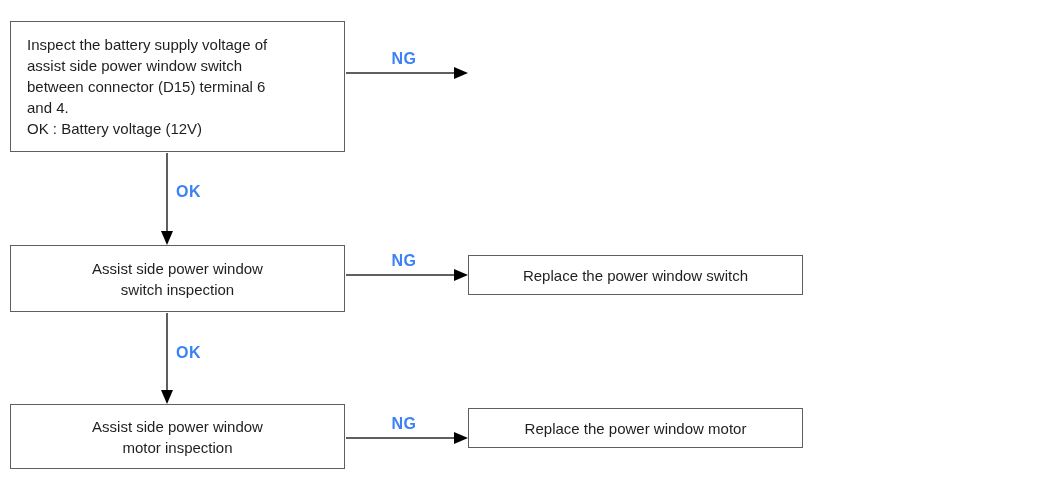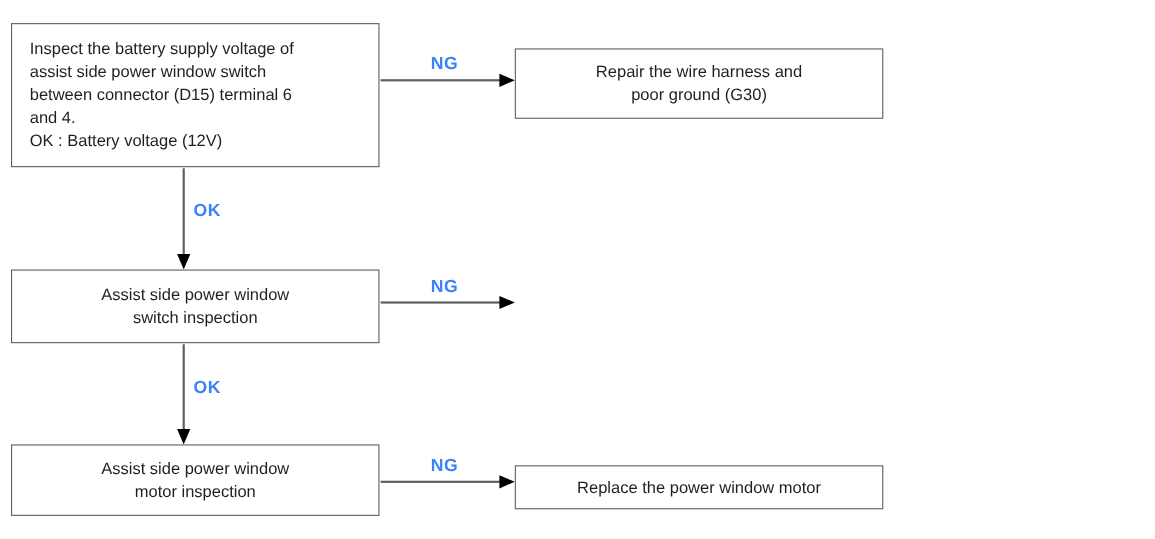--- a/index.html
+++ b/index.html
@@ -34,21 +34,21 @@
     text-align: center;
   }
   .box-step1 {
     left: 10px; top: 21px; width: 335px; height: 131px;
     padding: 12px 10px 0 16px;
   }
   .box-repair { left: 468px; top: 44px;  width: 335px; height: 64px; }
   .box-switch-insp { left: 10px;  top: 245px; width: 335px; height: 67px; }
   .box-replace-switch { left: 468px; top: 255px; width: 335px; height: 40px; }
   .box-motor-insp { left: 10px;  top: 404px; width: 335px; height: 65px; }
-  .box-replace-motor { left: 468px; top: 423px; width: 335px; height: 40px; }
+  .box-replace-motor { left: 468px; top: 408px; width: 335px; height: 40px; }
 
   .hline {
     position: absolute;
     height: 1.5px;
     background: #5f5f62;
   }
   .vline {
     position: absolute;
     width: 1.5px;
     background: #5f5f62;
@@ -102,38 +102,37 @@
 assist side power window switch
 between connector (D15) terminal 6
 and 4.
 OK : Battery voltage (12V)</div>
   </div>
 
   <div class="hline hline-1"></div>
   <div class="arrow-right arrow-r1"></div>
   <div class="edge-label ng-1">NG</div>
 
-  <div class="flow-box centered box-repair">
-    <div class="box-text">Repair the wire harness and
-poor ground (G30)</div>
-  </div>
 
   <div class="vline vline-1"></div>
   <div class="arrow-down arrow-d1"></div>
   <div class="edge-label ok-1">OK</div>
 
   <div class="flow-box centered box-switch-insp">
     <div class="box-text">Assist side power window
 switch inspection</div>
   </div>
 
   <div class="hline hline-2"></div>
   <div class="arrow-right arrow-r2"></div>
   <div class="edge-label ng-2">NG</div>
 
+  <div class="flow-box centered box-replace-switch">
+    <div class="box-text">Replace the power window switch</div>
+  </div>
 
   <div class="vline vline-2"></div>
   <div class="arrow-down arrow-d2"></div>
   <div class="edge-label ok-2">OK</div>
 
   <div class="flow-box centered box-motor-insp">
     <div class="box-text">Assist side power window
 motor inspection</div>
   </div>
 

